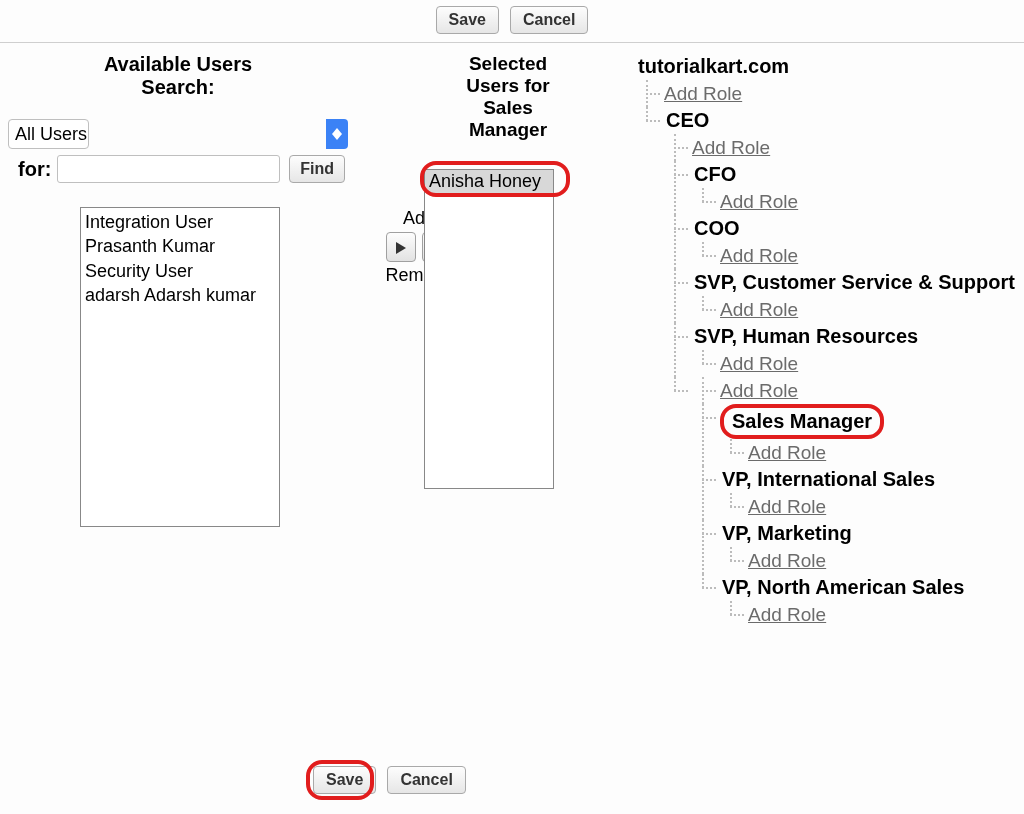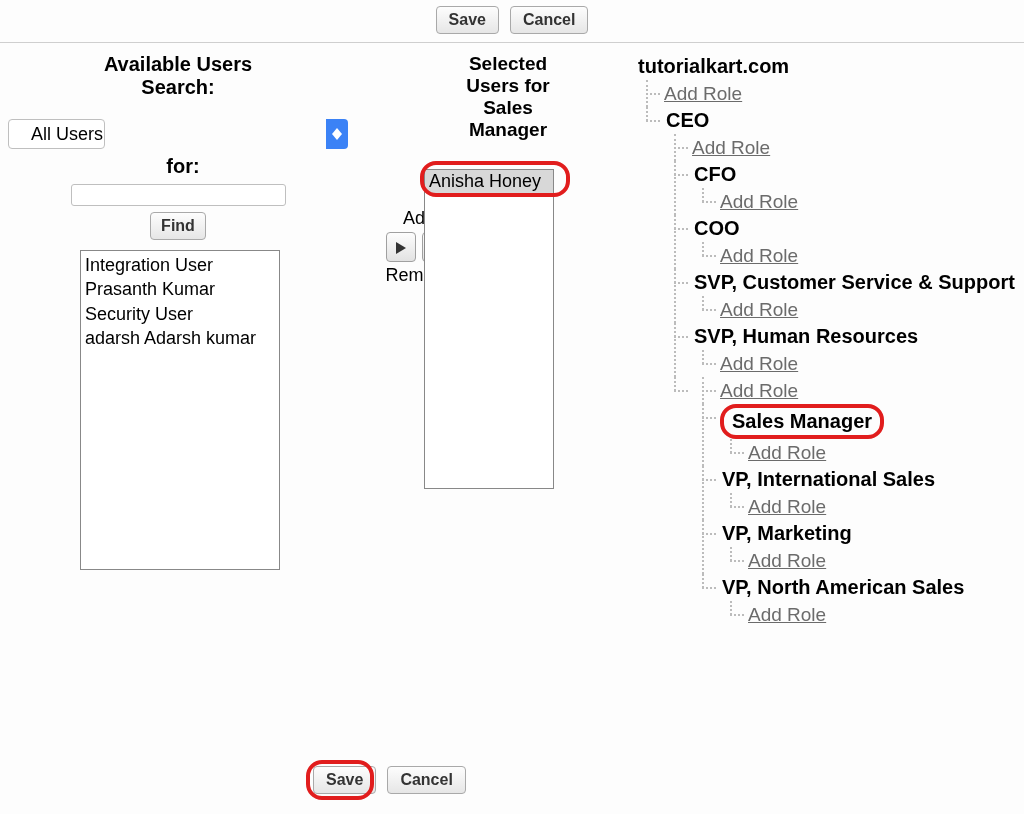--- a/index.html
+++ b/index.html
@@ -61,21 +61,21 @@
     display: flex;
     align-items: center;
     width: 340px;
     margin-bottom: 6px;
   }
   .sf-select {
     flex: 1;
     height: 30px;
     border: 1px solid #bfbfbf;
     border-radius: 4px;
-    padding-left: 22px;
+    padding-left: 6px;
     font-size: 18px;
     appearance: none;
     background: #fff;
   }
   .select-wrap {
     flex: 1;
     position: relative;
   }
   .select-arrows {
     position: absolute;
@@ -90,22 +90,21 @@
     align-items: center;
     justify-content: center;
     pointer-events: none;
   }
   .select-arrows svg { display:block; }
   .search-row2 {
     display: flex;
     align-items: center;
     width: 340px;
     gap: 6px;
-    margin-bottom: 10px;
-    flex-direction: column;
+    margin-bottom: 24px;
   }
   .for-label {
     font-weight: bold;
     font-size: 20px;
     padding-left: 10px;
   }
   .sf-input {
     flex: 1;
     height: 28px;
     border: 1px solid #bfbfbf;

